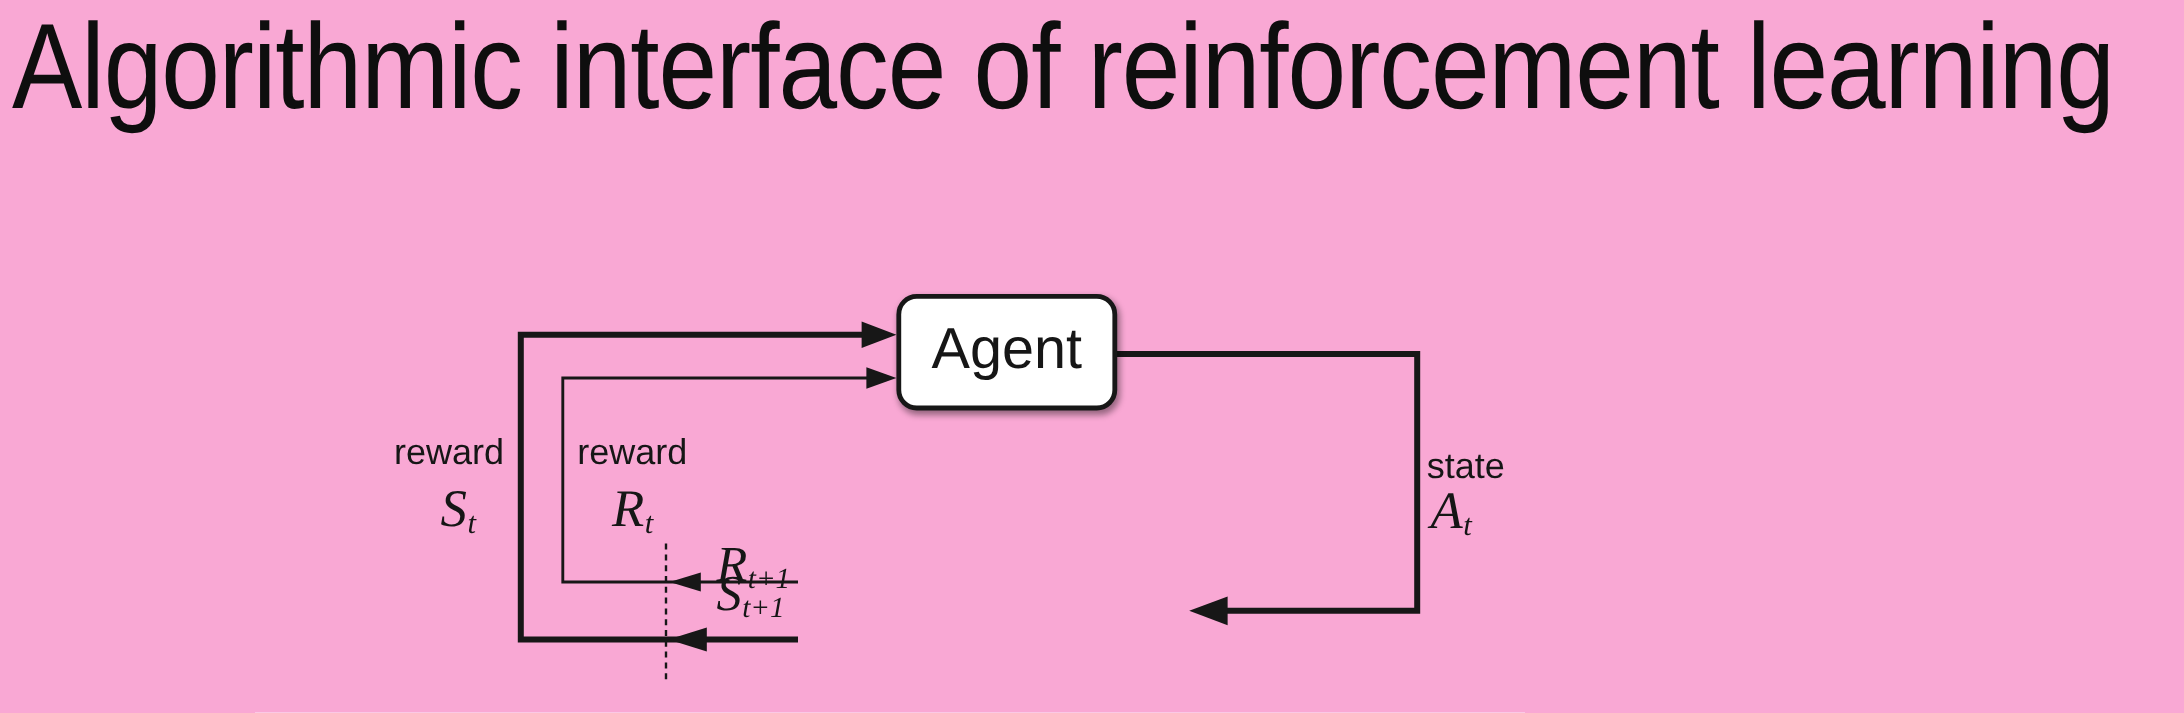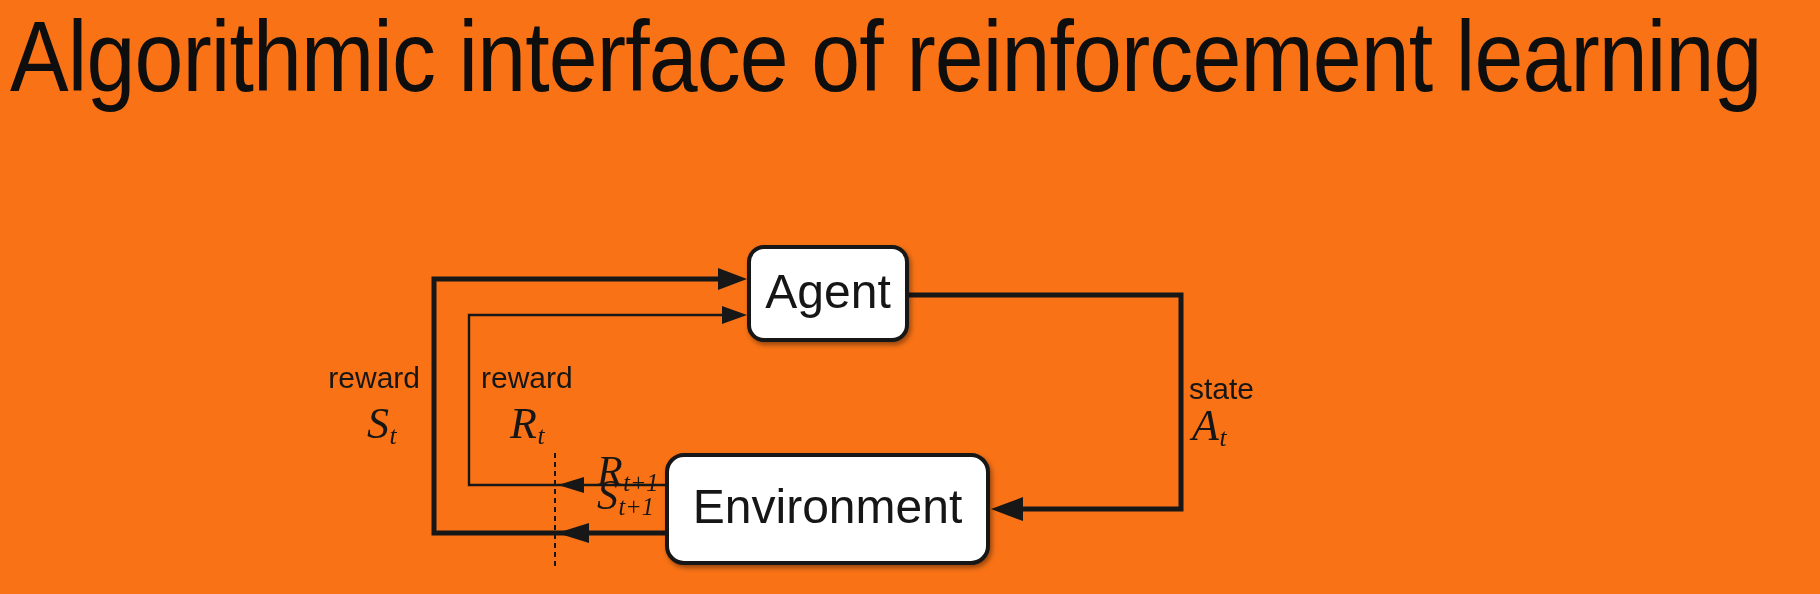--- a/index.html
+++ b/index.html
@@ -4,21 +4,21 @@
 <style>
   html, body {
     margin: 0;
     padding: 0;
     background: #ffffff;
   }
   .stage {
     position: relative;
     width: 1820px;
     height: 594px;
-    background: #f97316;
+    background: #f9a8d4;
     overflow: hidden;
     font-family: "Liberation Sans", sans-serif;
     color: #141414;
   }
   .slide-title {
     position: absolute;
     left: 10px;
     top: 2px;
     font-size: 101px;
     line-height: 1.08;
@@ -42,21 +42,21 @@
     background: #ffffff;
     border: 4px solid #171717;
     display: flex;
     align-items: center;
     justify-content: center;
     box-shadow: 2px 3px 5px rgba(0,0,0,0.40);
   }
   .node-agent {
     left: 747px;
     top: 245px;
-    width: 162px;
+    width: 184px;
     height: 97px;
     border-radius: 17px;
   }
   .node-environment {
     left: 665px;
     top: 453px;
     width: 325px;
     height: 112px;
     border-radius: 19px;
   }
@@ -127,23 +127,20 @@
     <path d="M 908 295 L 1181 295 L 1181 509 L 1016 509" fill="none" stroke-width="5" stroke-linejoin="miter" stroke="#171717"></path>
     <polygon points="991,509 1023,497 1023,521" fill="#171717"></polygon>
 
     <path d="M 555 453 L 555 567" fill="none" stroke-width="2" stroke-dasharray="5 4" stroke="#171717"></path>
   </svg>
 
   <div class="node node-agent">
     <div class="node-label">Agent</div>
   </div>
 
-  <div class="node node-environment">
-    <div class="node-label">Environment</div>
-  </div>
 
   <div class="edge-word word-state">reward</div>
 
   <div class="edge-word word-reward">reward</div>
 
   <div class="edge-word word-action">state</div>
 
   <div class="math math-large sym-state"><i>S</i><sub>t</sub></div>
 
   <div class="math math-large sym-reward"><i>R</i><sub>t</sub></div>

